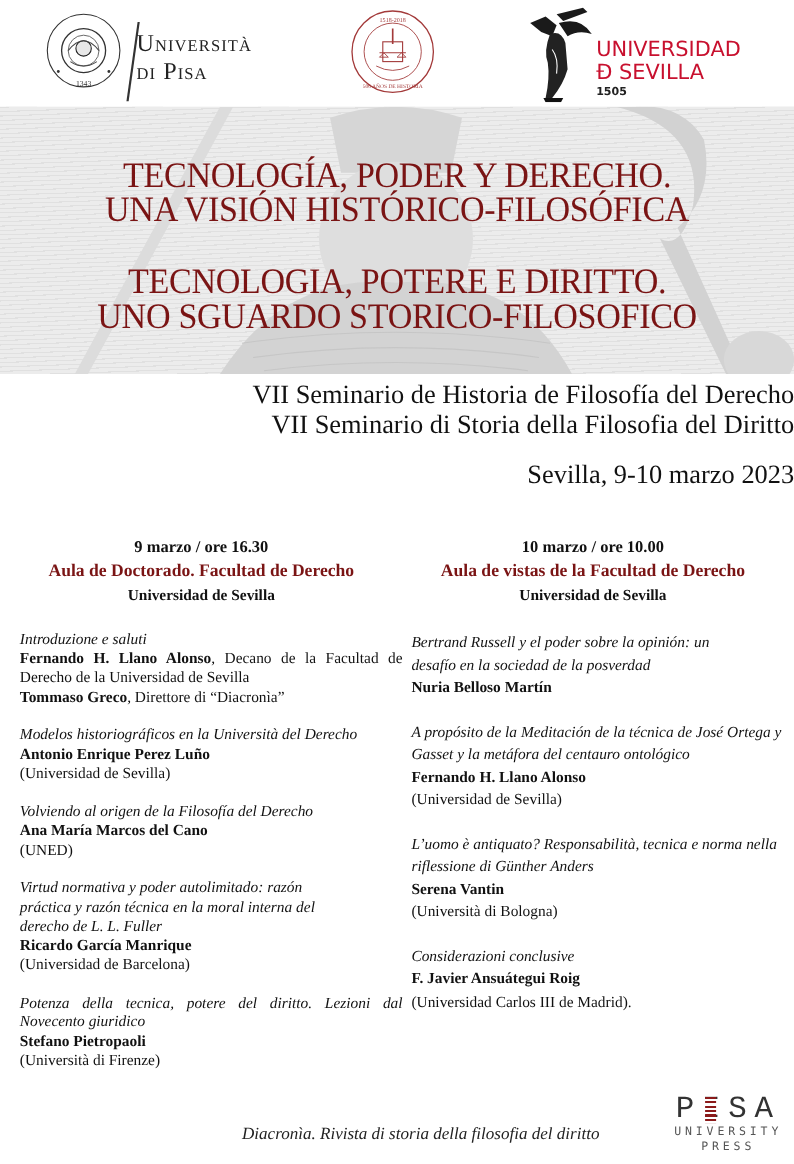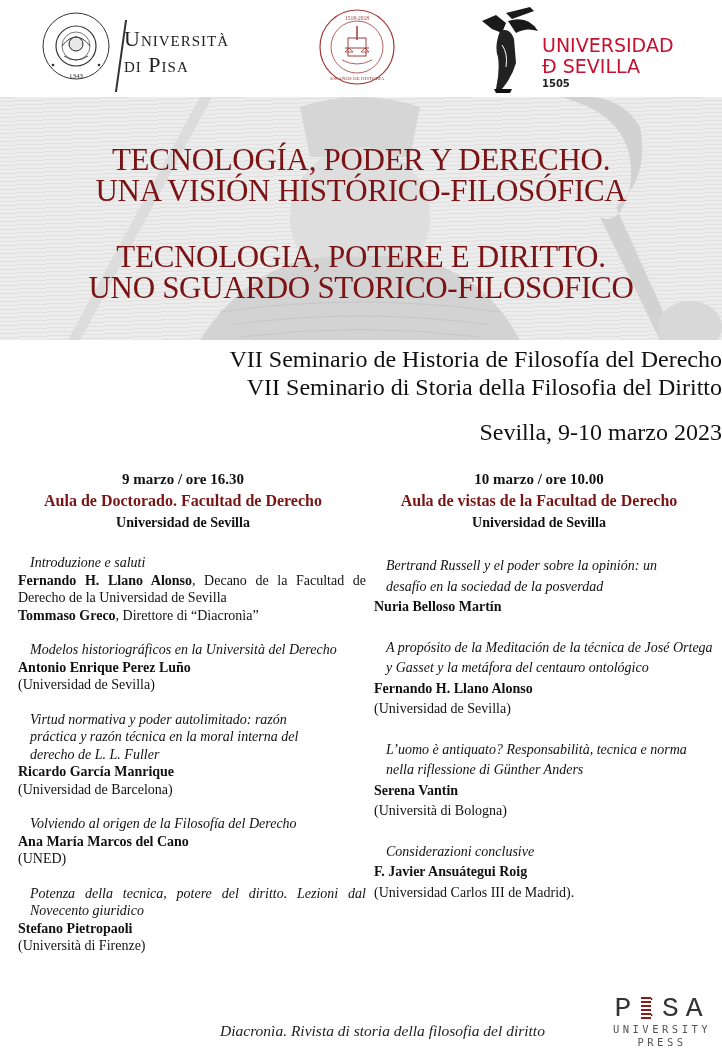--- a/index.html
+++ b/index.html
@@ -32,33 +32,33 @@
   
   .subtitle { position: absolute; left: 0; width: 722px; text-align: right; font-size: 24px; line-height: 28px; color: #111; }
   .sub1 { top: 345px; }
   .sub2 { top: 373px; }
   .place { top: 418px; font-size: 24px; }
 
   
   .col { position: absolute; top: 468px; width: 348px; }
   .col-left { left: 18px; }
   .col-right { left: 374px; width: 340px; }
-  .col-head { text-align: center; line-height: 22px; }
+  .col-head { text-align: center; line-height: 22px; margin-top: 19px; }
   .col-left .col-head { width: 330px; }
   .col-right .col-head { width: 330px; }
   .day { font-weight: bold; font-size: 15px; color: #111; }
   .room { font-weight: bold; font-size: 16px; color: #7a1414; }
   .uni { font-weight: bold; font-size: 14px; color: #111; }
 
   .talks { margin-top: 20px; font-size: 14px; color: #111; }
   .col-left .talks { line-height: 17.5px; }
   .col-right .talks { line-height: 20.5px; margin-top: 22px; }
   .talk { margin-bottom: 17px; }
   .col-right .talk { margin-bottom: 20px; }
-  .talk-title { font-style: italic; display: block; margin-left: 12px; }
+  .talk-title { font-style: italic; display: block; }
   .speaker { font-weight: bold; }
   .affil { display: block; }
   .justify { text-align: justify; text-align-last: left; }
 
   
   .journal { position: absolute; left: 220px; top: 1022px; font-style: italic; font-size: 15.5px; color: #222; }
   .pup { position: absolute; left: 604px; top: 995px; width: 116px; height: 60px; text-align: center; color: #444; }
   .pup-big { font-family: "Liberation Mono", monospace; font-size: 28px; letter-spacing: 7px; line-height: 28px; color: #333; position: relative; }
   .pup-small { font-family: "DejaVu Sans Mono", monospace; font-size: 10.5px; letter-spacing: 3.5px; line-height: 13px; color: #555; }
   .pup-tower { position: absolute; left: 37px; top: 2px; width: 10px; height: 24px; background: repeating-linear-gradient(180deg, #8b1a1a 0 2px, #fff 2px 4px); }
@@ -158,29 +158,29 @@
     <div class="talk justify">
       <span class="talk-title">Introduzione e saluti</span>
       <span class="speaker">Fernando H. Llano Alonso</span><span>, Decano de la Facultad de Derecho de la Universidad de Sevilla</span><br>
       <span class="speaker">Tommaso Greco</span><span>, Direttore di “Diacronìa”</span>
     </div>
     <div class="talk">
       <span class="talk-title">Modelos historiográficos en la Università del Derecho</span>
       <span class="speaker">Antonio Enrique Perez Luño</span>
       <span class="affil">(Universidad de Sevilla)</span>
     </div>
+    <div class="talk">
+      <span class="talk-title">Volviendo al origen de la Filosofía del Derecho</span>
+      <span class="speaker">Ana María Marcos del Cano</span>
+      <span class="affil">(UNED)</span>
+    </div>
     <div class="talk" style="width:300px">
       <span class="talk-title">Virtud normativa y poder autolimitado: razón práctica y razón técnica en la moral interna del derecho de L. L. Fuller</span>
       <span class="speaker">Ricardo García Manrique</span>
       <span class="affil">(Universidad de Barcelona)</span>
-    </div>
-    <div class="talk">
-      <span class="talk-title">Volviendo al origen de la Filosofía del Derecho</span>
-      <span class="speaker">Ana María Marcos del Cano</span>
-      <span class="affil">(UNED)</span>
     </div>
     <div class="talk justify">
       <span class="talk-title">Potenza della tecnica, potere del diritto. Lezioni dal Novecento giuridico</span>
       <span class="speaker">Stefano Pietropaoli</span>
       <span class="affil">(Università di Firenze)</span>
     </div>
   </div>
 </div>
 
 <div class="col col-right">

